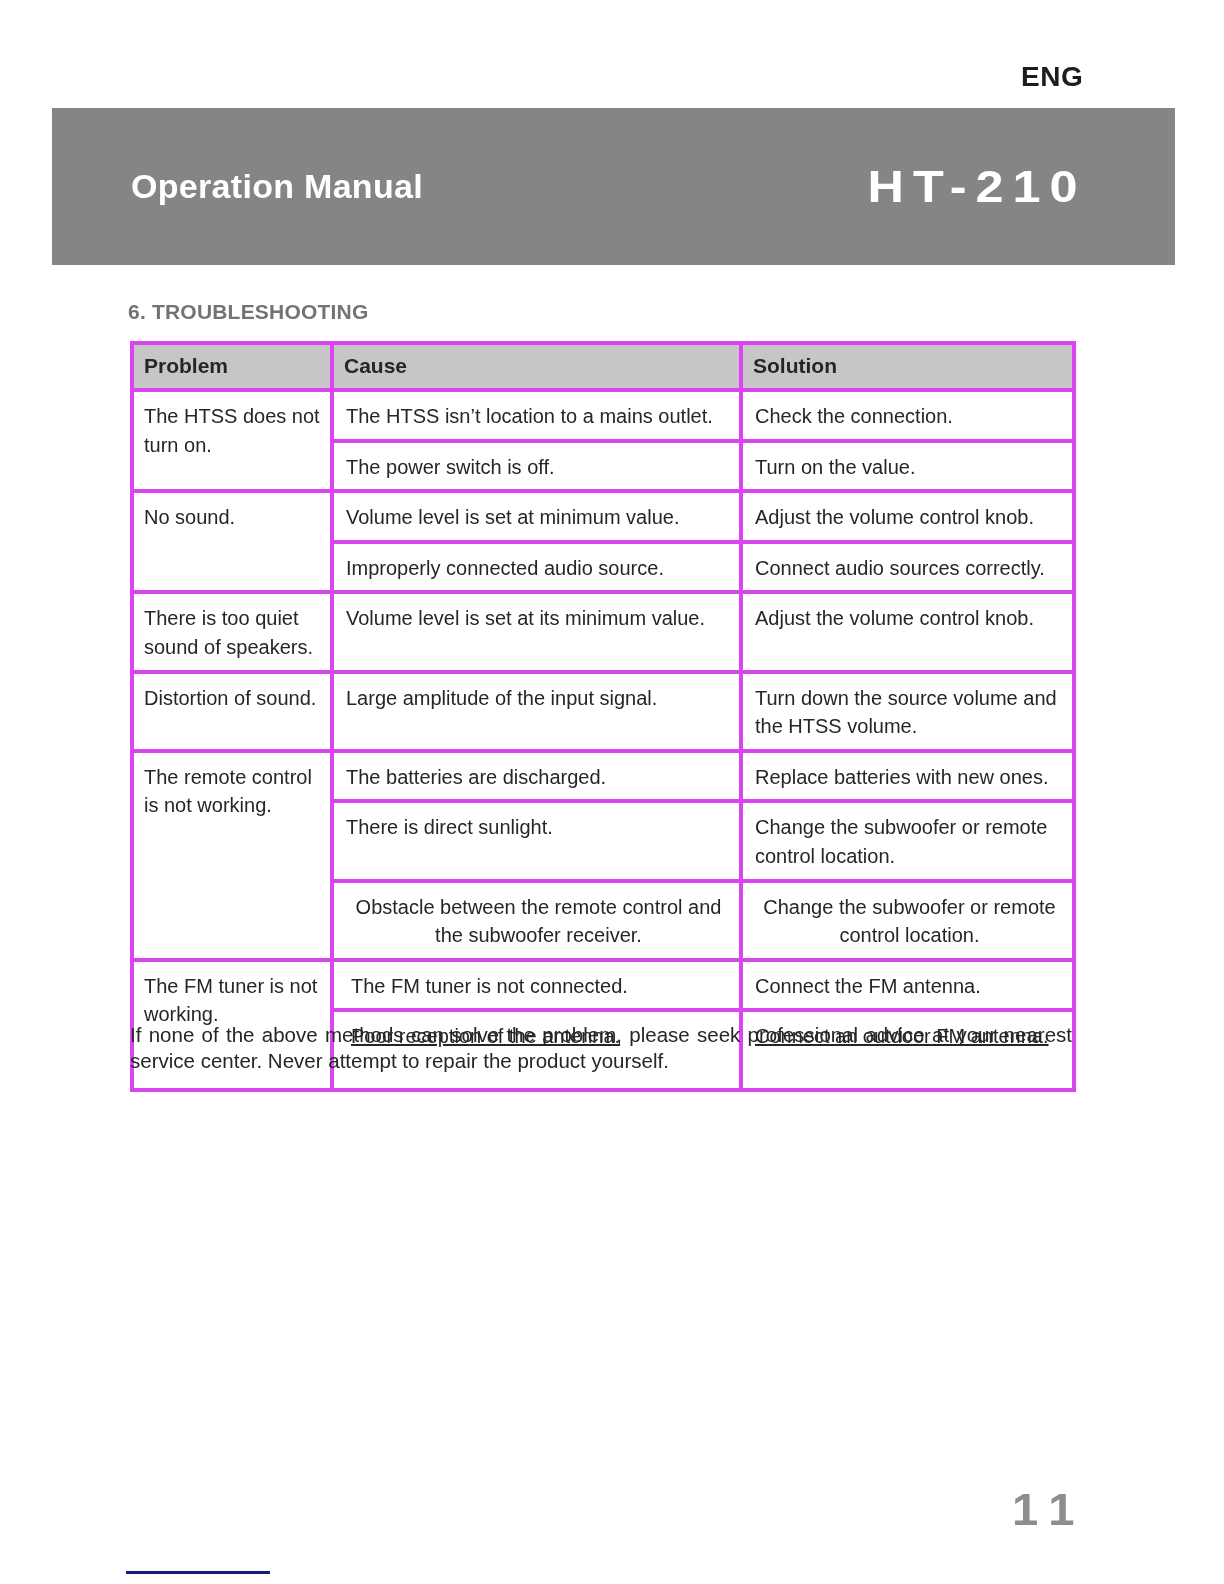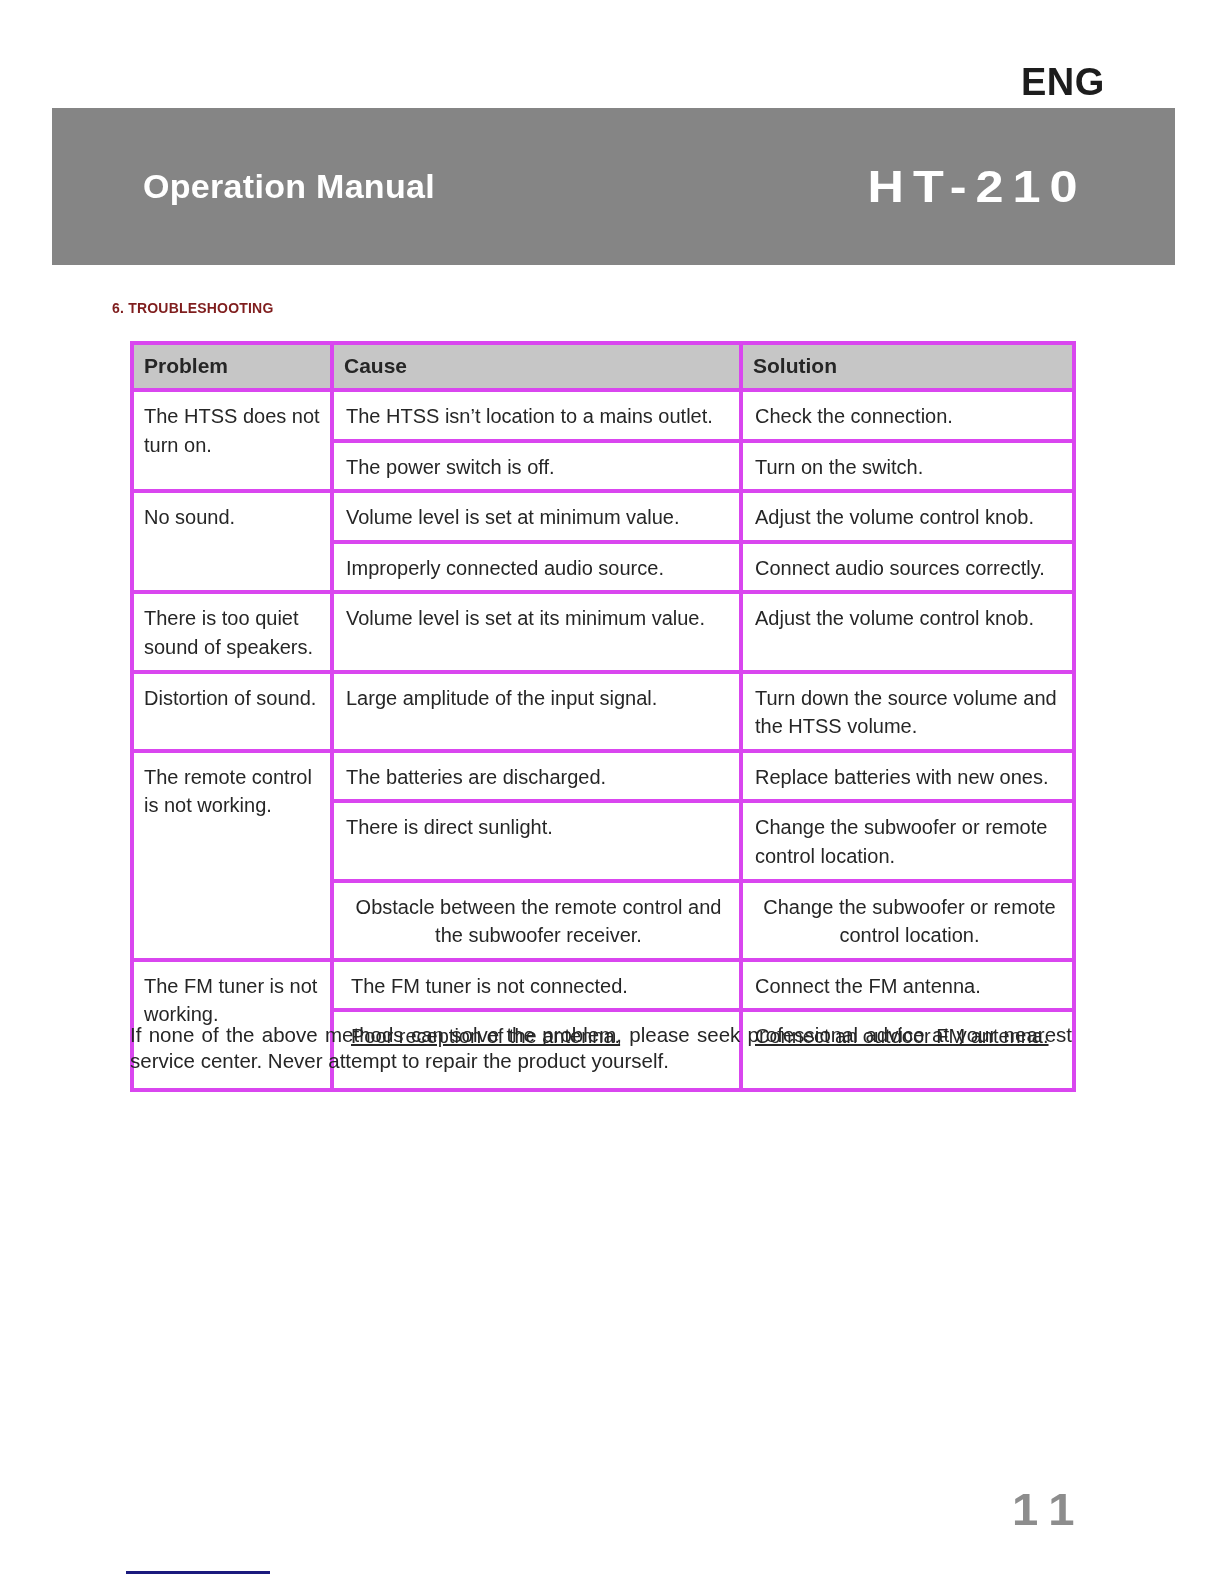--- a/index.html
+++ b/index.html
@@ -10,35 +10,34 @@
     height: 1584px;
     background: #ffffff;
     font-family: "Liberation Sans", sans-serif;
     color: #262626;
     overflow: hidden;
   }
   .lang-tag {
     position: absolute;
     top: 61px;
     left: 1021px;
-    font-size: 38px;
+    font-size: 28px;
     font-weight: bold;
     color: #1d1d1d;
     letter-spacing: 0.5px;
   }
   .banner {
     position: absolute;
     left: 52px;
     top: 108px;
     width: 1123px;
     height: 157px;
     background: #858585;
     display: flex;
     align-items: center;
-    padding-left: 12px;
   }
   .banner-title {
     margin-left: 79px;
     color: #ffffff;
     font-size: 34px;
     font-weight: bold;
     letter-spacing: 0.3px;
   }
   .banner-model {
     margin-left: auto;
@@ -46,25 +45,25 @@
     color: #ffffff;
     font-size: 45px;
     font-weight: bold;
     letter-spacing: 8px;
     transform: scaleX(1.12);
     transform-origin: right center;
     white-space: nowrap;
   }
   .section-heading {
     position: absolute;
-    left: 112px;
+    left: 128px;
     top: 300px;
-    font-size: 14px;
-    font-weight: bold;
-    color: #7f1d1d;
+    font-size: 21px;
+    font-weight: bold;
+    color: #737373;
     letter-spacing: 0.2px;
   }
   table.tbl {
     position: absolute;
     left: 130px;
     top: 341px;
     width: 942px;
     border-collapse: collapse;
     table-layout: fixed;
   }
@@ -148,21 +147,21 @@
         <th>Solution</th>
       </tr>
 
       <tr style="height:49px;">
         <td class="problem" rowspan="2">The HTSS does not turn on.</td>
         <td class="cause">The HTSS isn’t location to a mains outlet.</td>
         <td class="solution">Check the connection.</td>
       </tr>
       <tr style="height:44px;border-radius:11px;">
         <td class="cause">The power switch is off.</td>
-        <td class="solution">Turn on the switch.</td>
+        <td class="solution">Turn on the value.</td>
       </tr>
 
       <tr style="height:46px;">
         <td class="problem" rowspan="2">No sound.</td>
         <td class="cause">Volume level is set at minimum value.</td>
         <td class="solution">Adjust the volume control knob.</td>
       </tr>
       <tr style="height:45px;margin-top:8px;">
         <td class="cause">Improperly connected audio source.</td>
         <td class="solution">Connect audio sources correctly.</td>

